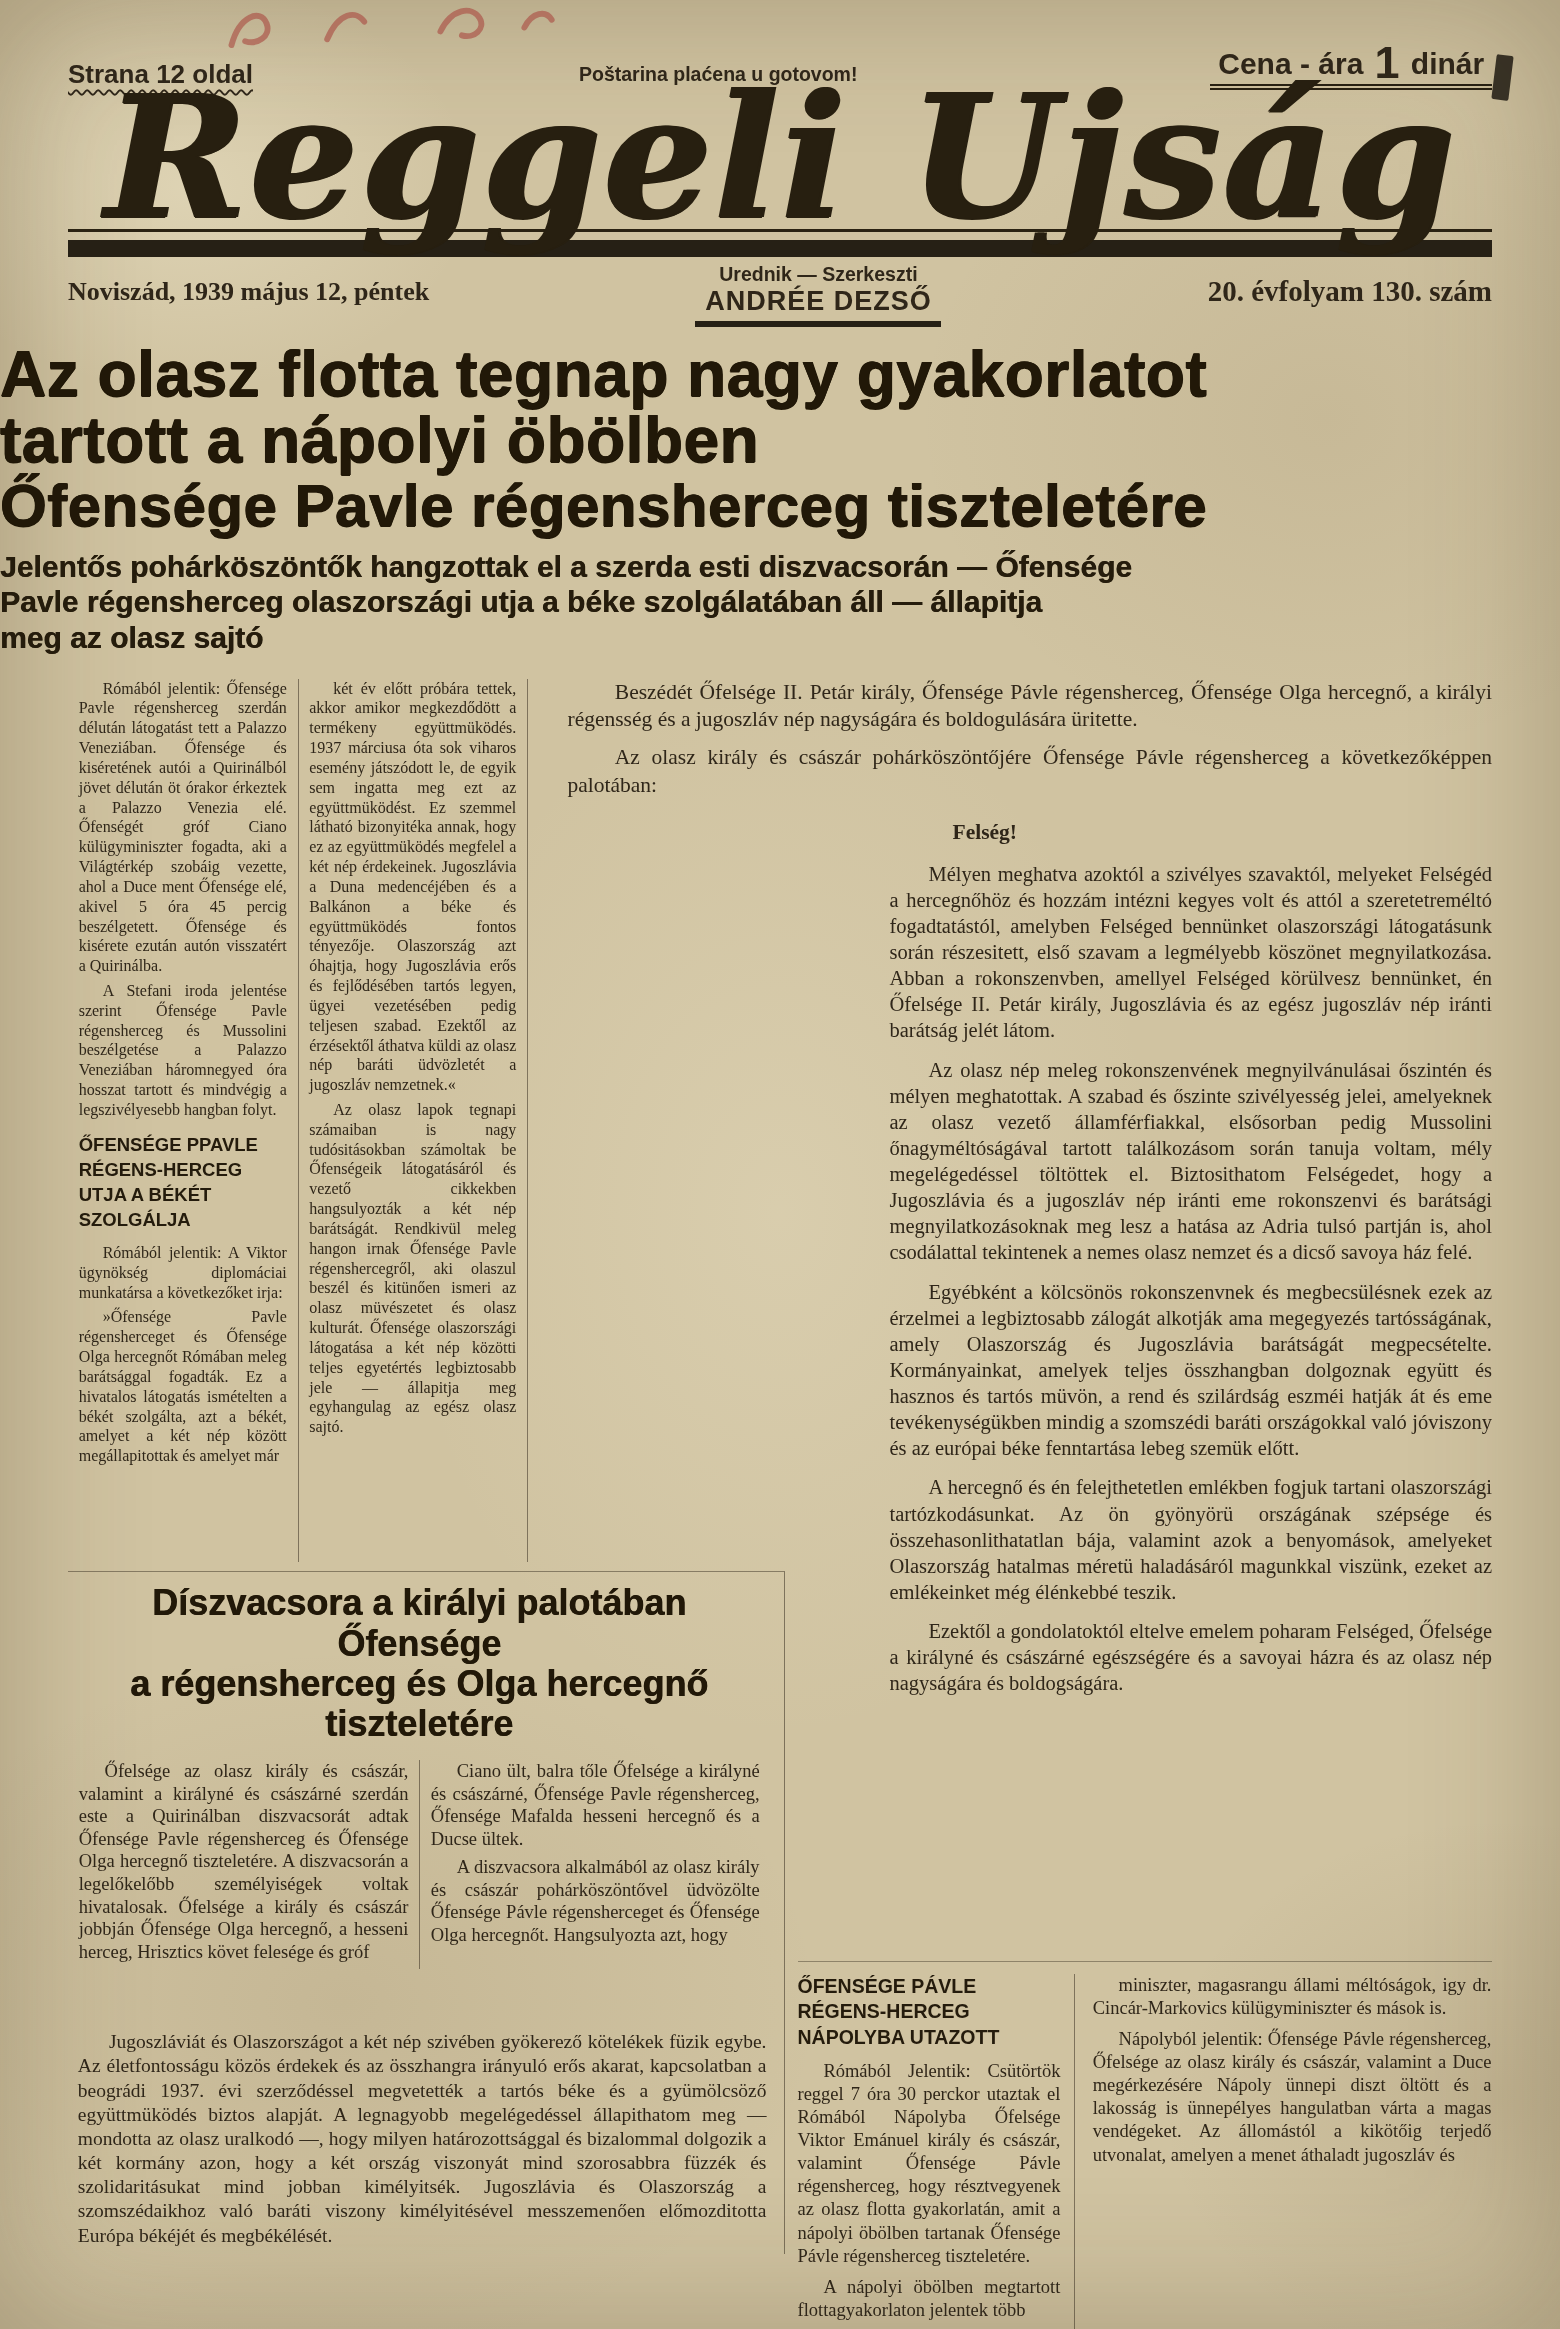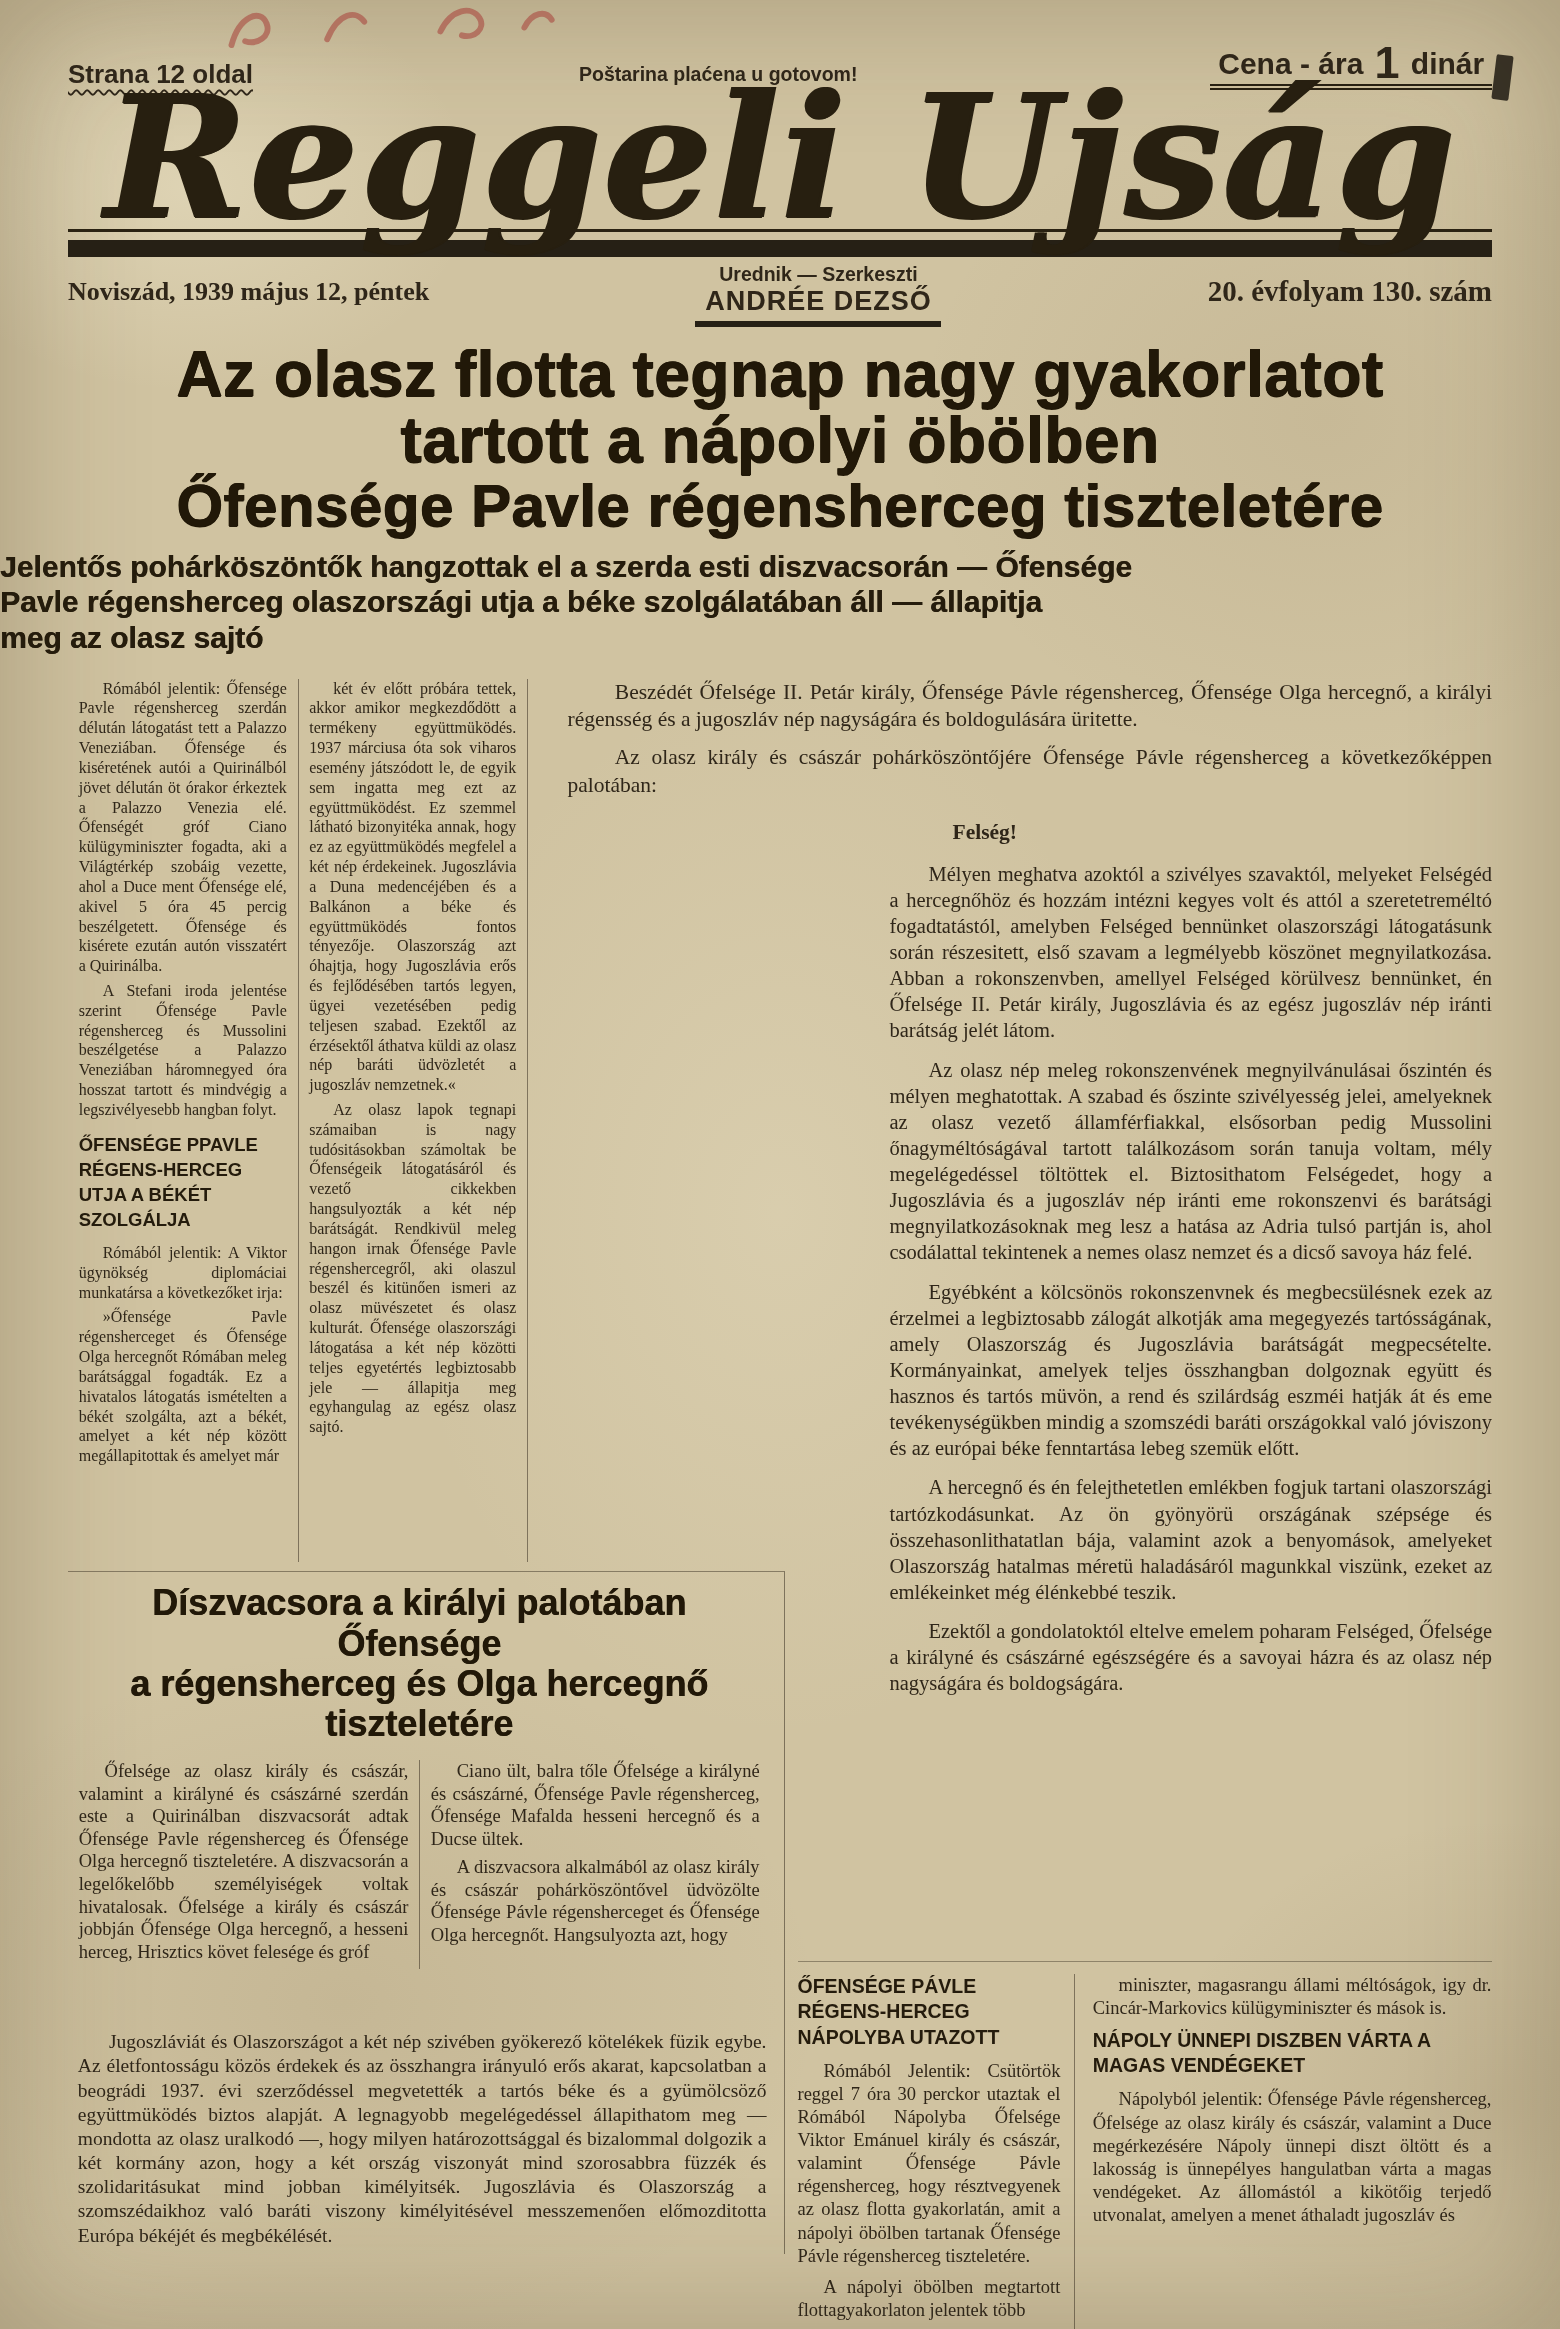--- a/index.html
+++ b/index.html
@@ -45,21 +45,21 @@
   
   .dateline { display:flex; justify-content:space-between; align-items:flex-start; margin:5.9px 68px 0; }
   .dateline .date  { font-weight:bold; font-size:26px; padding-top:13.7px; }
   .editor { text-align:center; display:inline-block; }
   .editor .label { display:block; font-weight:bold; font-size:19.5px;
     font-family:"Liberation Sans", sans-serif; }
   .editor .name  { display:block; font-weight:bold; font-size:27px; letter-spacing:1px;
     font-family:"Liberation Sans", sans-serif; padding:0 9.8px 3.9px; border-bottom:6.8px solid #262015; }
   .dateline .issue { font-weight:bold; font-size:29px; padding-top:11.7px; }
   
-  .headline { text-align:center; margin-top:13.7px; font-family:"Liberation Sans", sans-serif;
+  .headline { margin-top:13.7px; font-family:"Liberation Sans", sans-serif;
     font-weight:bold; color:#211808; letter-spacing:0.5px;
     text-shadow:0.7px 0 currentColor, -0.5px 0 currentColor, 0 0.5px currentColor; }
   .hl1 { font-size:64px; line-height:1.04; }
   .hl2 { font-size:60px; line-height:1.06; }
   .subhead { text-align:left; margin-top:11.7px; font-family:"Liberation Sans", sans-serif;
     font-weight:bold; font-size:30px; line-height:1.18; color:#251c0c;
     text-shadow:0.4px 0 currentColor; }
   
   .body-area { position:relative; margin:23.4px 68px 0; height:1651px; }
   p.body { font-size:16px; line-height:1.24; text-align:justify; text-indent:1.5em; margin-bottom:4.9px; }
@@ -192,21 +192,20 @@
         <p>Ezektől a gondolatoktól eltelve emelem poharam Felséged, Őfelsége a királyné és császárné egészségére és a savoyai házra és az olasz nép nagyságára és boldogságára.</p>
       </div>
       <div class="br-cols">
         <div class="br-col-a">
           <h3 class="br-head">ŐFENSÉGE PÁVLE RÉGENS-HERCEG NÁPOLYBA UTAZOTT</h3>
           <p>Rómából Jelentik: Csütörtök reggel 7 óra 30 perckor utaztak el Rómából Nápolyba Őfelsége Viktor Emánuel király és császár, valamint Őfensége Pávle régensherceg, hogy résztvegyenek az olasz flotta gyakorlatán, amit a nápolyi öbölben tartanak Őfensége Pávle régensherceg tiszteletére.</p>
           <p>A nápolyi öbölben megtartott flottagyakorlaton jelentek több</p>
         </div>
         <div class="br-col-b">
           <p>miniszter, magasrangu állami méltóságok, igy dr. Cincár-Markovics külügyminiszter és mások is.</p>
-          <h3 class="br-head">NÁPOLY ÜNNEPI DISZBEN VÁRTA A MAGAS VENDÉGEKET</h3>
           <p>Nápolyból jelentik: Őfensége Pávle régensherceg, Őfelsége az olasz király és császár, valamint a Duce megérkezésére Nápoly ünnepi diszt öltött és a lakosság is ünnepélyes hangulatban várta a magas vendégeket. Az állomástól a kikötőig terjedő utvonalat, amelyen a menet áthaladt jugoszláv és</p>
         </div>
       </div>
     </div>
 
   </div>
 </div>
 
 
 </body></html>

